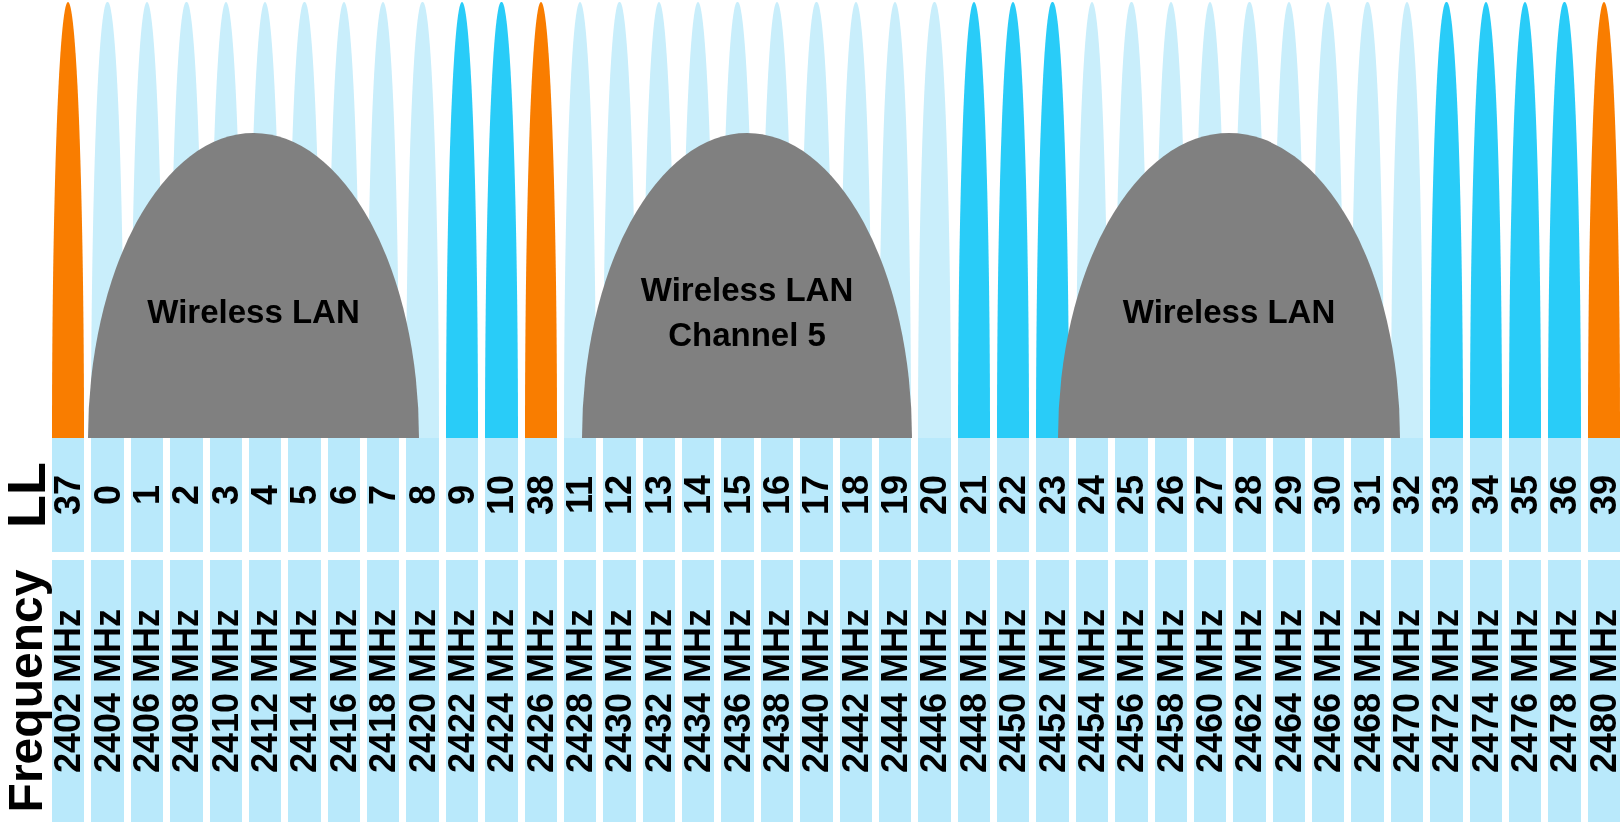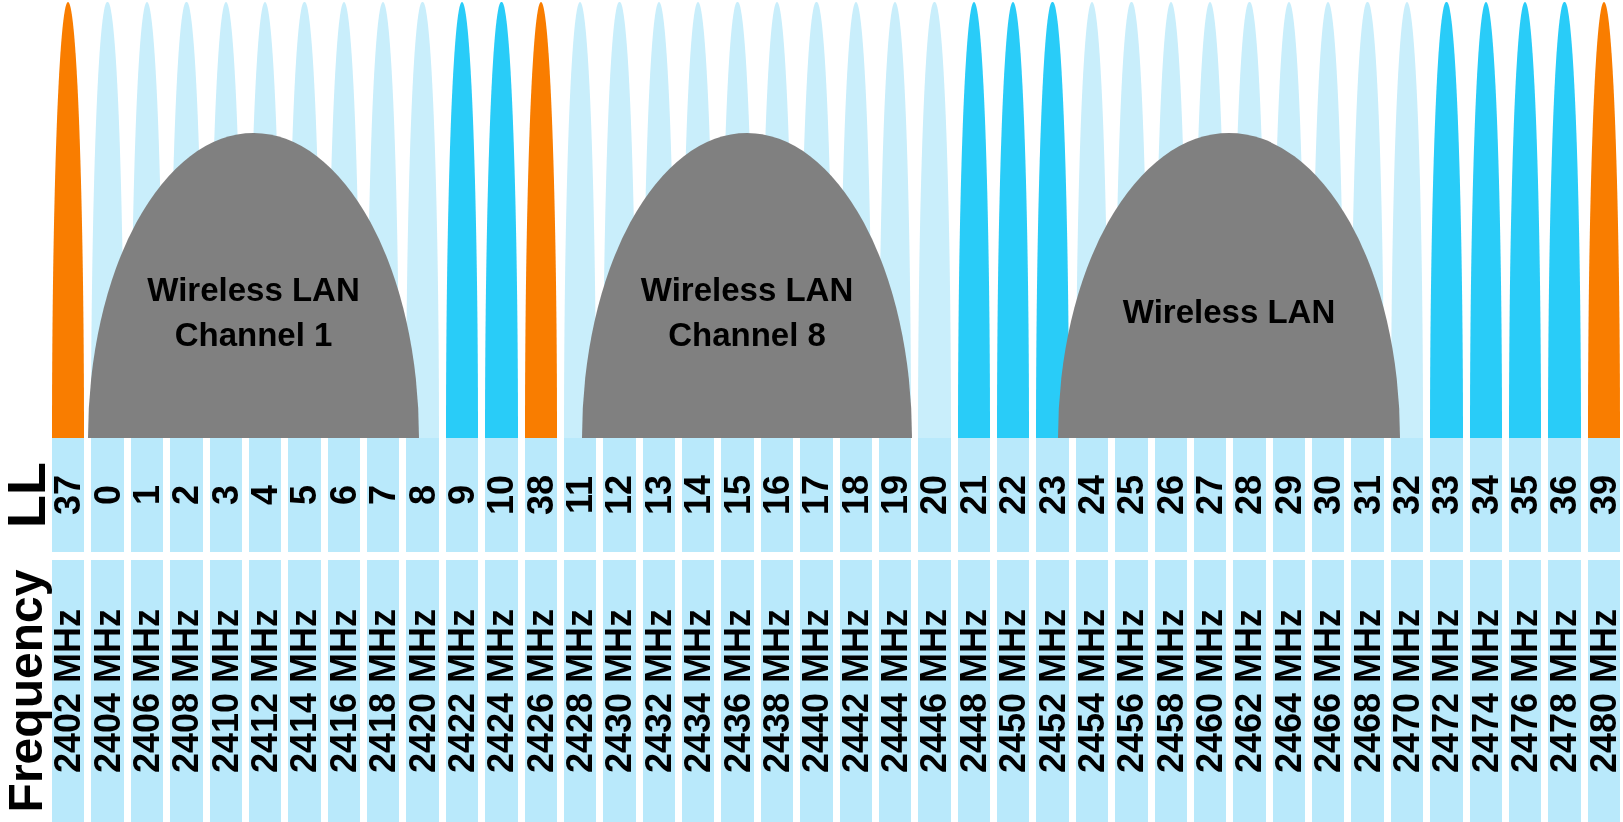--- a/index.html
+++ b/index.html
@@ -595,22 +595,21 @@
       <span class="vtext ll-num">39</span>
     </div>
     <div class="freq-cell" style="background: rgb(185, 233, 251);">
       <span class="vtext freq-text">2480 MHz</span>
     </div>
   </div>
 </div>
 
   <div class="dome dome-1" style="background: rgb(128, 128, 128);">
     <span class="dome-line">Wireless LAN</span>
-    <span class="dome-line">Channel 1</span>
   </div>
   <div class="dome dome-2" style="background: rgb(128, 128, 128);">
     <span class="dome-line">Wireless LAN</span>
-    <span class="dome-line">Channel 8</span>
+    <span class="dome-line">Channel 5</span>
   </div>
   <div class="dome dome-3" style="background: rgb(128, 128, 128);">
     <span class="dome-line">Wireless LAN</span>
   </div>
 </div>
 
 </body></html>

